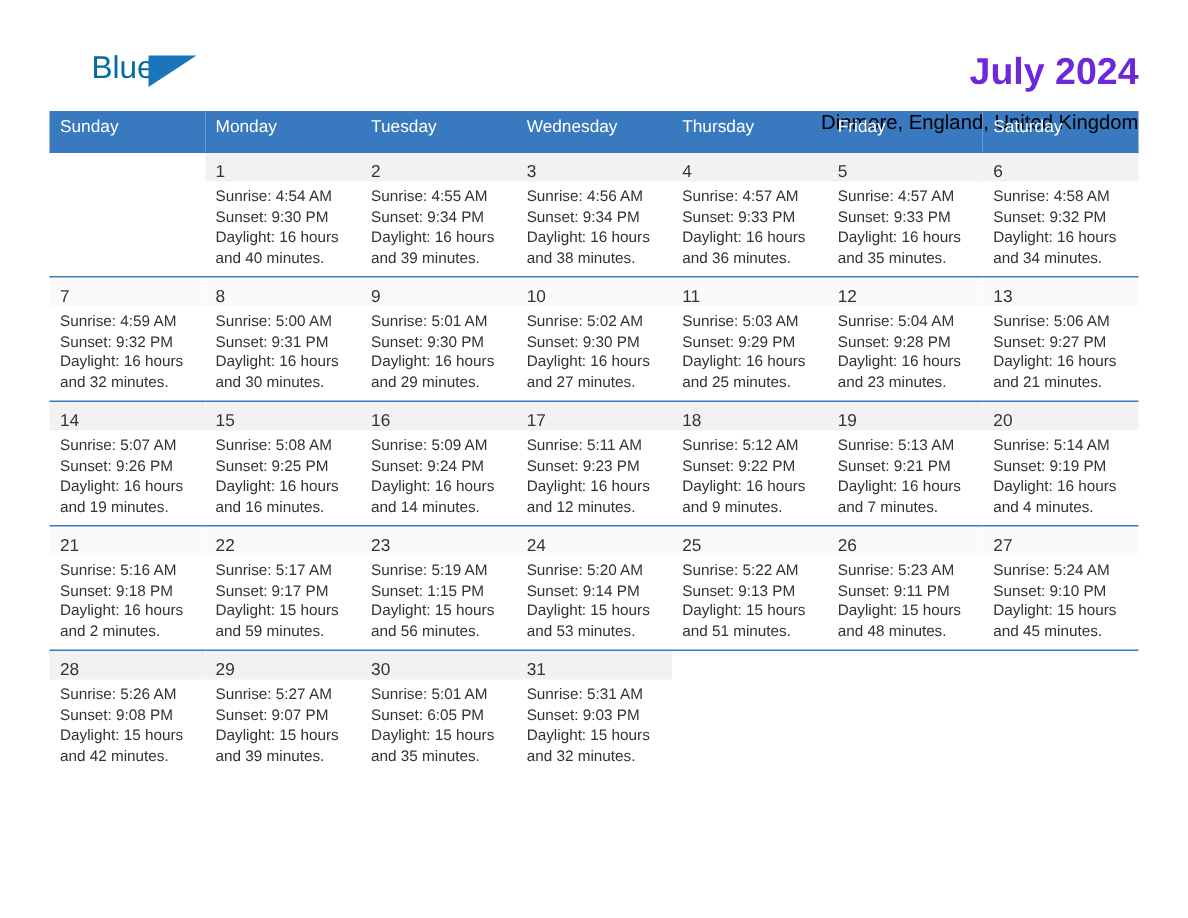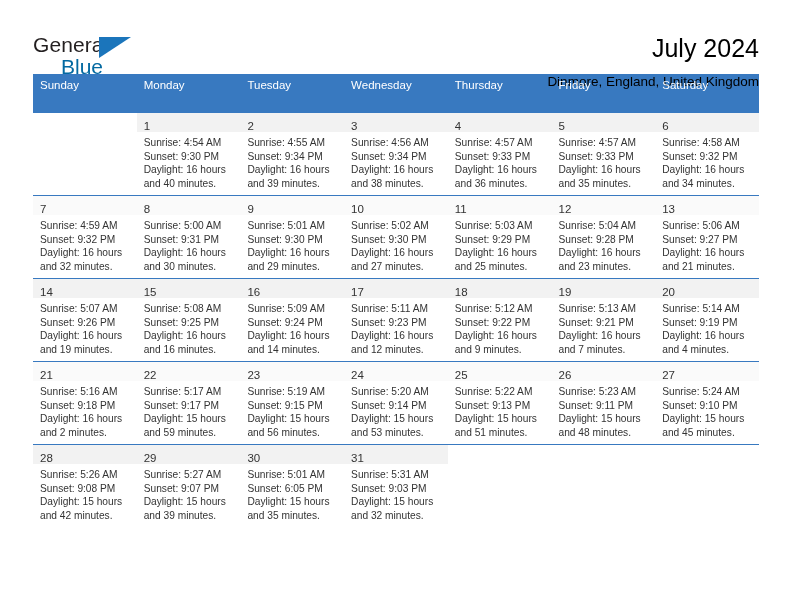--- a/index.html
+++ b/index.html
@@ -58,23 +58,23 @@
     height: 0;
     border-left: 32px solid #1b75bb;
     border-bottom: 21px solid transparent;
   }
   .title-wrap {
     text-align: right;
     padding-top: 1px;
   }
   .cal-title {
     font-size: 25px;
-    color: #000000;
+    color: #6d28d9;
     line-height: 1.05;
-    font-weight: normal;
+    font-weight: bold;
     margin: 0;
   }
   .cal-subtitle {
     font-size: 13.5px;
     color: #000;
     margin-top: 13px;
   }
 
   
   .calendar {
@@ -82,21 +82,21 @@
     border-collapse: collapse;
     table-layout: fixed;
     margin-top: 4px;
   }
   .calendar th {
     background: #3879c0;
     color: #ffffff;
     font-size: 11.5px;
     font-weight: normal;
     text-align: left;
-    padding: 5px 0 21px 7px;
+    padding: 5px 0 10px 7px;
     height: 11px;
     border: none;
   }
   .calendar td {
     vertical-align: top;
     padding: 0;
     border-top: 1px solid #3879c0;
     width: 103.7px;
     height: 82px;
     background: #ffffff;
@@ -128,21 +128,20 @@
   }
 </style>
 </head>
 <body>
 
 <div class="page">
 
   <div class="header">
 
     <div class="brand">
-      <span class="brand-general">General</span>
       <span class="brand-triangle"></span>
       <span class="brand-blue">Blue</span>
     </div>
 
     <div class="title-wrap">
       <h1 class="cal-title">July 2024</h1>
       <div class="cal-subtitle">Dinmore, England, United Kingdom</div>
     </div>
 
   </div>
@@ -363,21 +362,21 @@
               <div class="cell-line">Sunrise: 5:17 AM</div>
               <div class="cell-line">Sunset: 9:17 PM</div>
               <div class="cell-line">Daylight: 15 hours</div>
               <div class="cell-line">and 59 minutes.</div>
             </div>
           </td>
           <td>
             <div class="daynum-band"><span class="daynum">23</span></div>
             <div class="cell-body">
               <div class="cell-line">Sunrise: 5:19 AM</div>
-              <div class="cell-line">Sunset: 9:15 PM</div>
+              <div class="cell-line">Sunset: 1:15 PM</div>
               <div class="cell-line">Daylight: 15 hours</div>
               <div class="cell-line">and 56 minutes.</div>
             </div>
           </td>
           <td>
             <div class="daynum-band"><span class="daynum">24</span></div>
             <div class="cell-body">
               <div class="cell-line">Sunrise: 5:20 AM</div>
               <div class="cell-line">Sunset: 9:14 PM</div>
               <div class="cell-line">Daylight: 15 hours</div>

